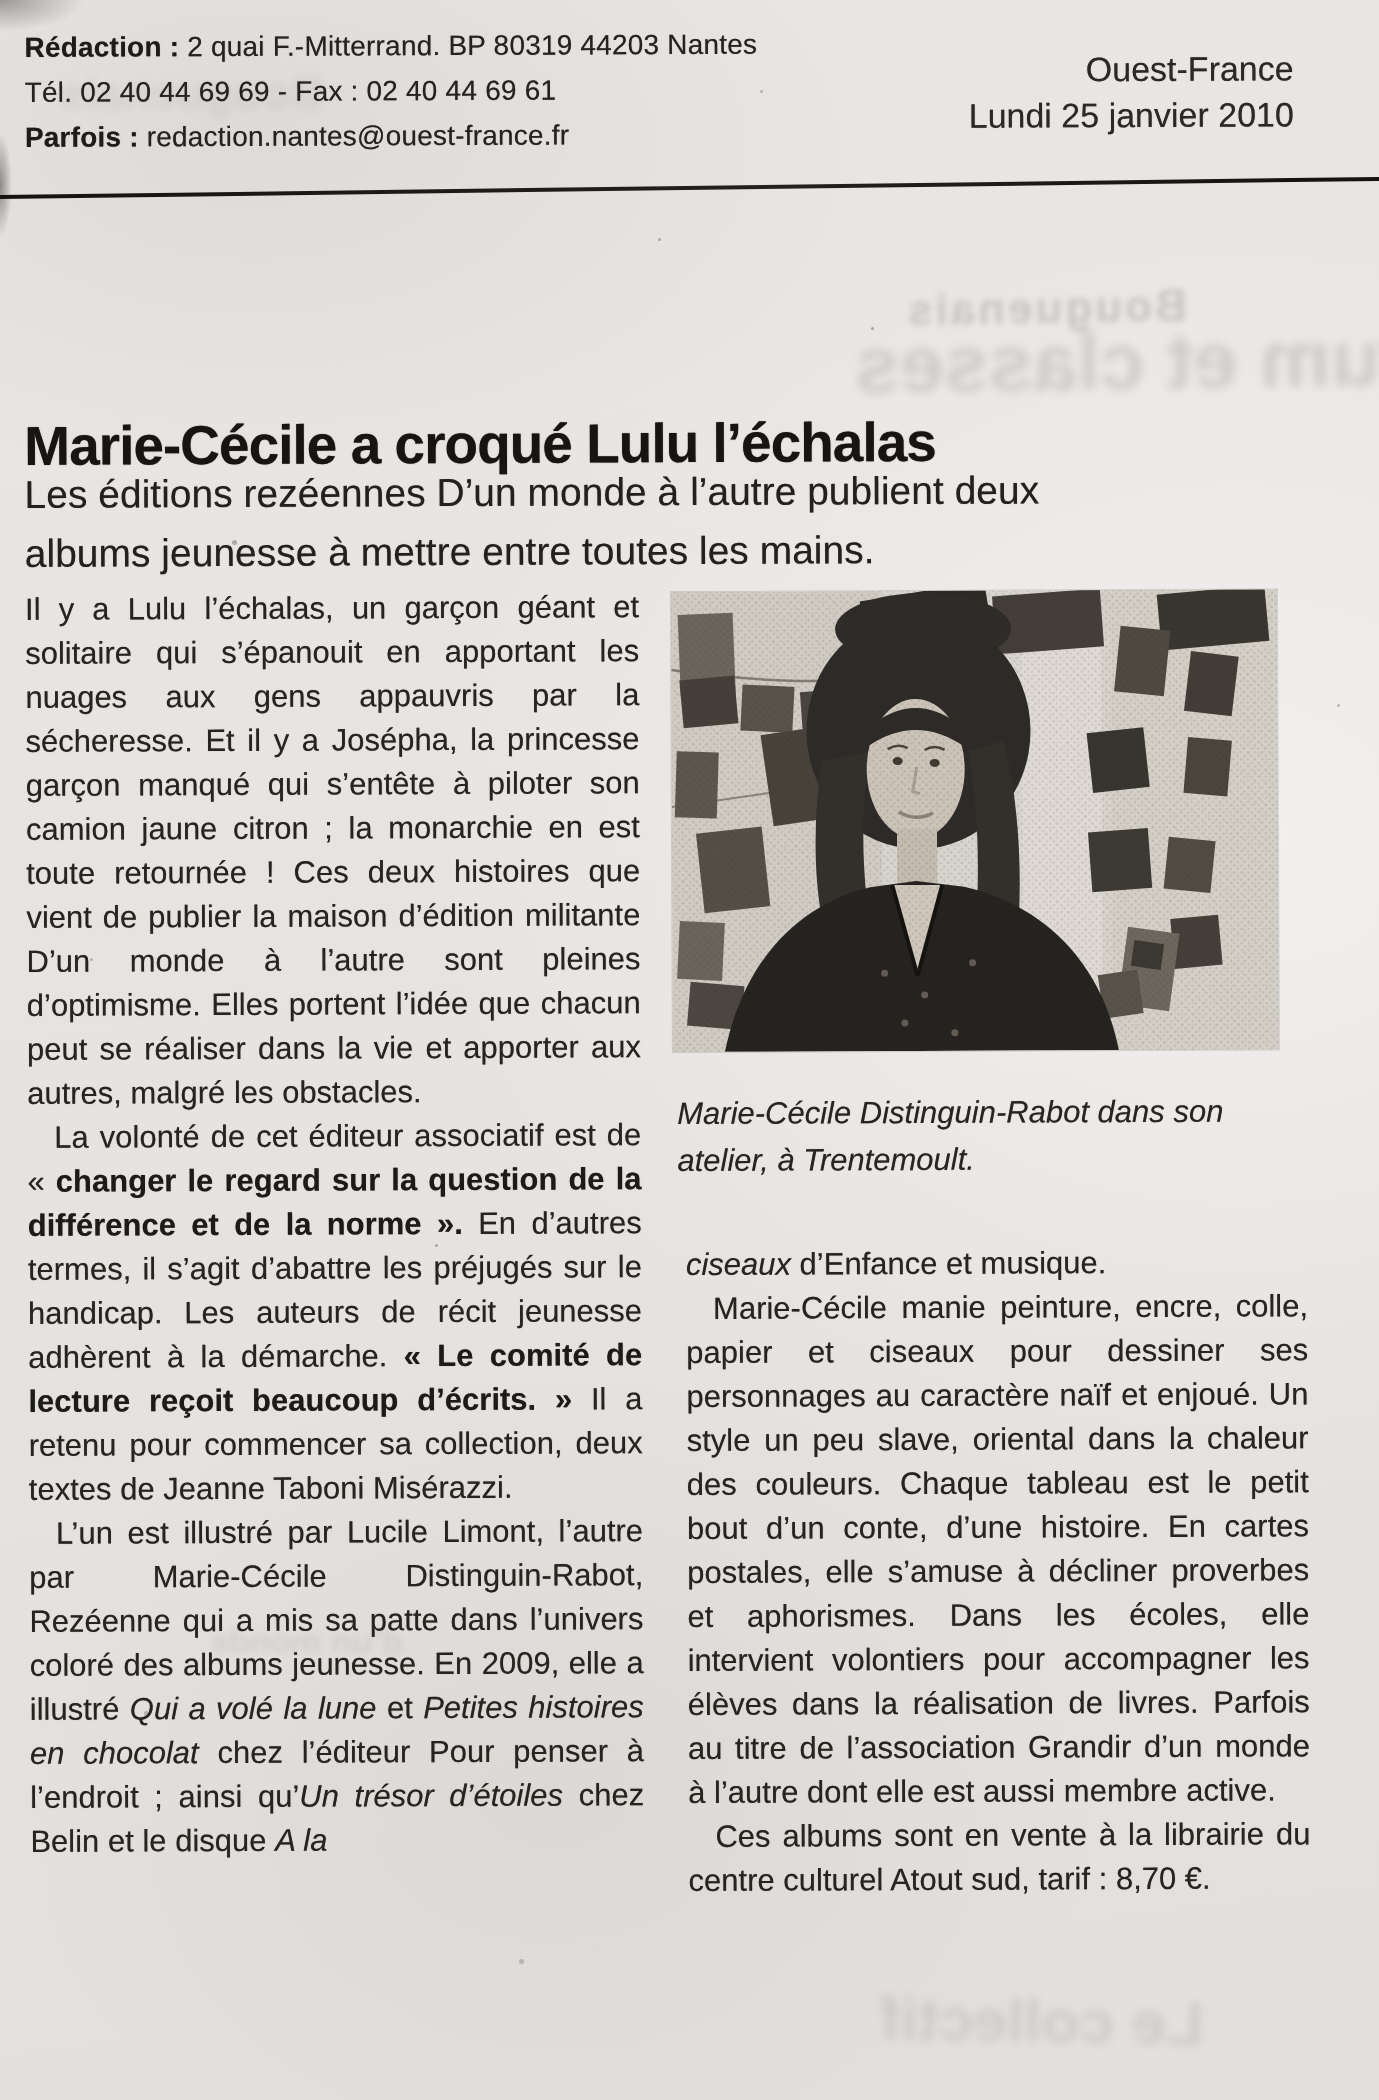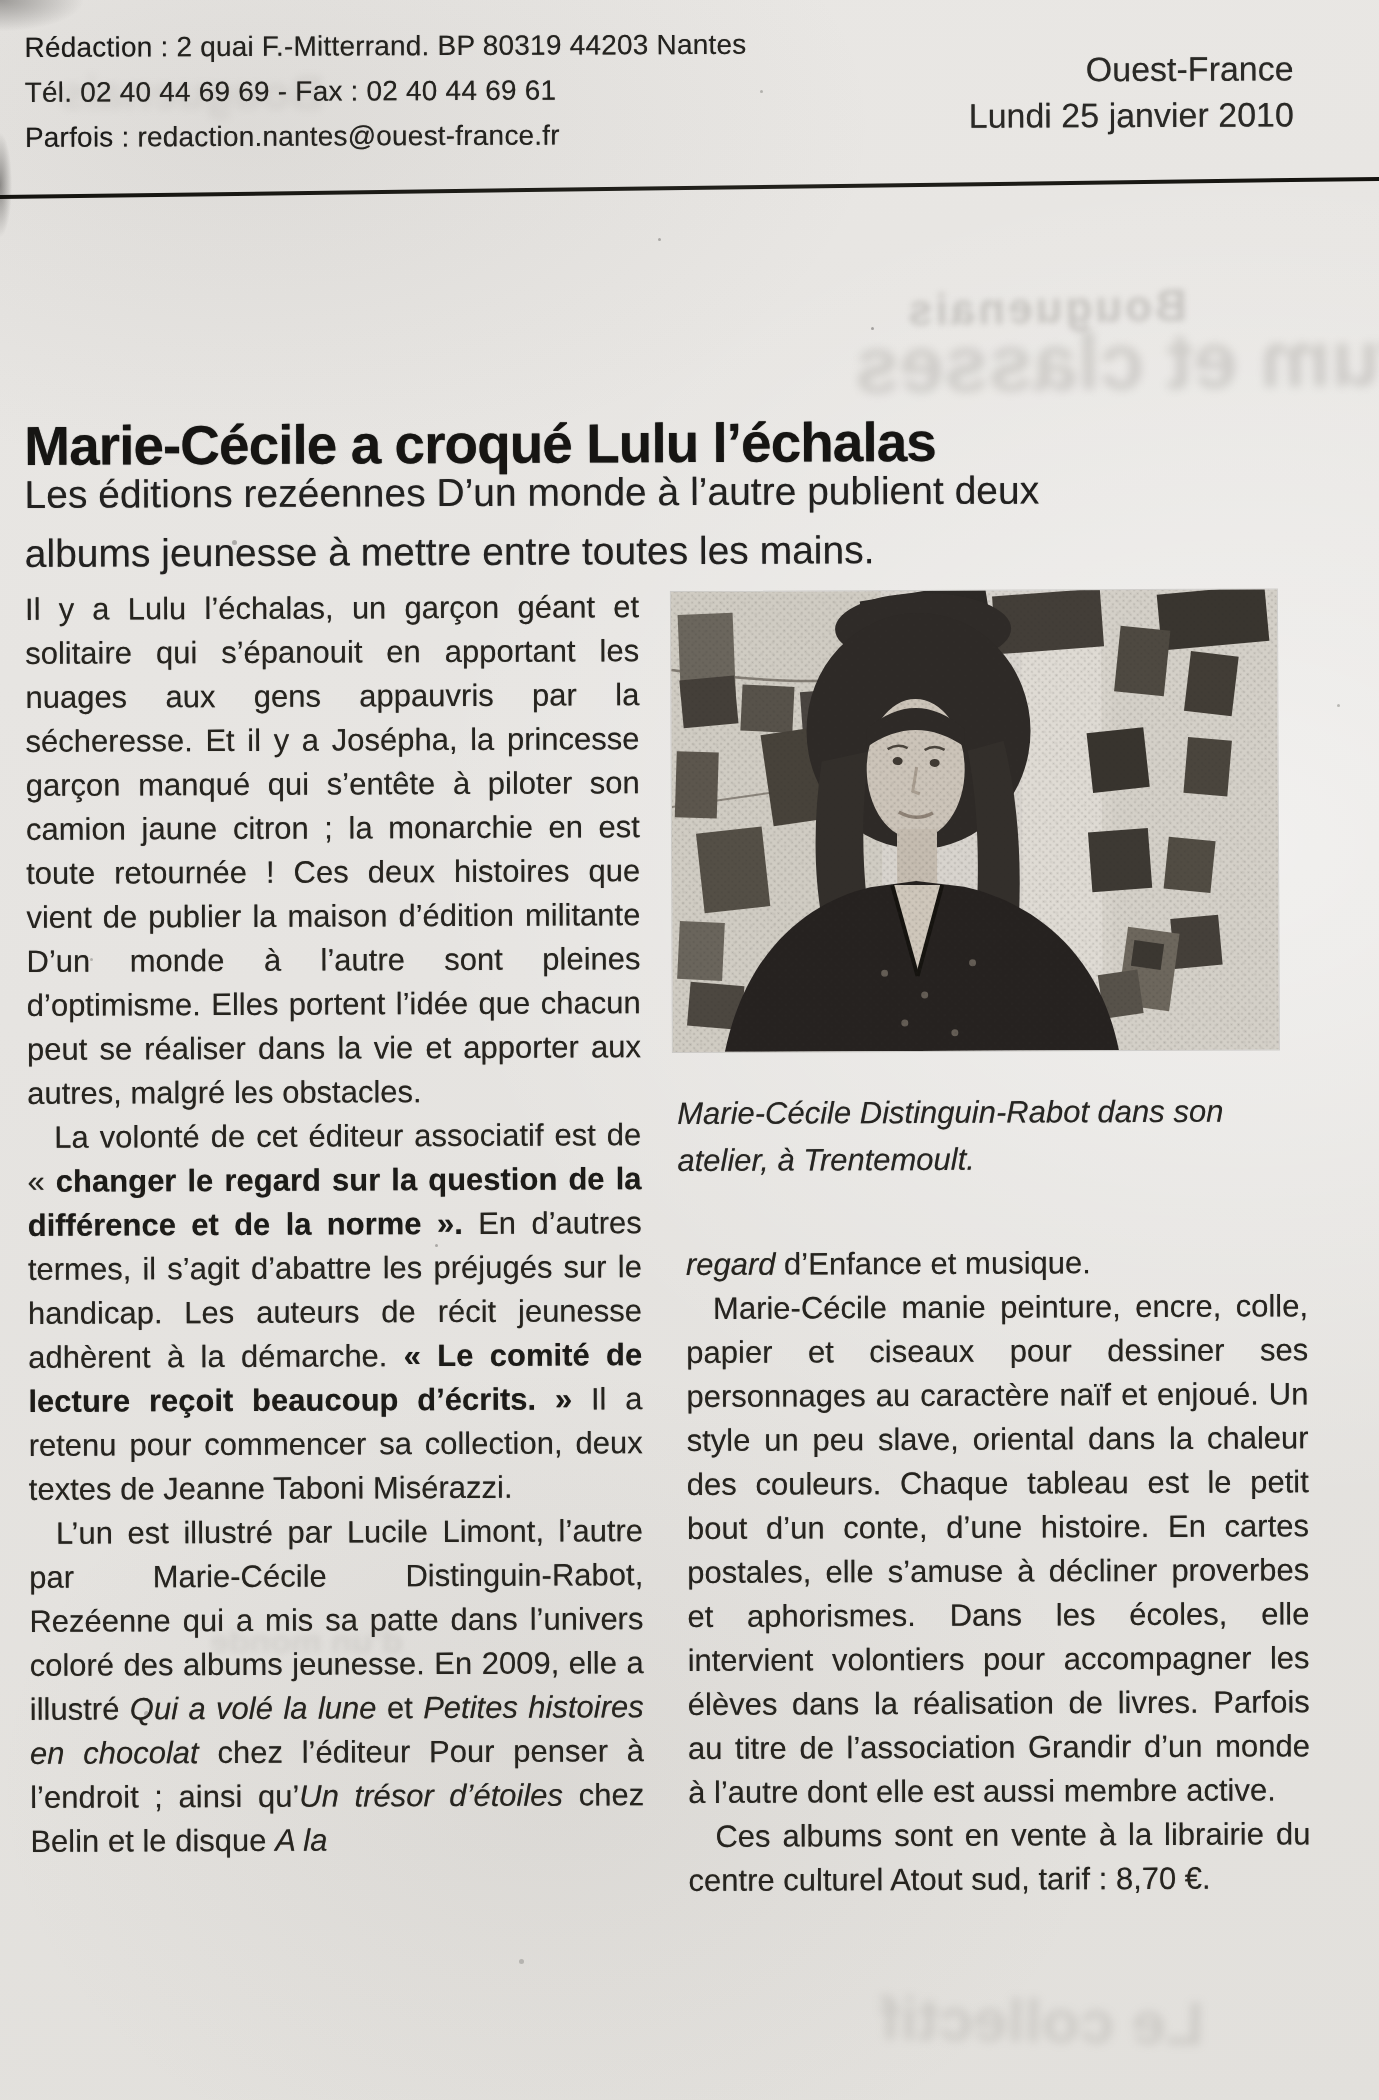--- a/index.html
+++ b/index.html
@@ -23,21 +23,21 @@
   }
   .tilt { position:absolute; left:0; top:0; width:100%; height:100%; transform: rotate(-0.25deg); transform-origin: 50% 40%; }
 
   
   .masthead-left {
     position: absolute; left: 28px; top: 22px;
     font-size: 28px; line-height: 45px; color: #24231f;
     letter-spacing: 0.2px;
     text-shadow: 0 0 0.7px rgba(35,34,31,.6);
   }
-  .masthead-left b { font-weight: normal; color: #1d1c1a; }
+  .masthead-left b { font-weight: bold; color: #1d1c1a; }
   .masthead-right {
     position: absolute; right: 82px; top: 48px;
     text-align: right;
     font-size: 34px; line-height: 46px; color: #2a2926;
     text-shadow: 0 0 0.7px rgba(35,34,31,.55);
   }
   .rule {
     position: absolute; left: -6px; top: 186px; width: 1392px; height: 4px;
     background: linear-gradient(90deg, #14130f 0%, #22211c 55%, #14130f 100%);
     transform: rotate(-0.5deg);
@@ -144,21 +144,21 @@
 
     <h1 class="headline">Marie-Cécile a croqué Lulu l’échalas</h1>
     <div class="standfirst">Les éditions rezéennes D’un monde à l’autre publient deux albums jeunesse à mettre entre toutes les mains.</div>
 
     <div class="col col-left">
         <p class="para"><span>Il y a Lulu l’échalas, un garçon géant et solitaire qui s’épanouit en apportant les nuages aux gens appauvris par la sécheresse. Et il y a Josépha, la princesse garçon manqué qui s’entête à piloter son camion jaune citron ; la monarchie en est toute retournée ! Ces deux histoires que vient de publier la maison d’édition militante D’un monde à l’autre sont pleines d’optimisme. Elles portent l’idée que chacun peut se réaliser dans la vie et apporter aux autres, malgré les obstacles.</span></p>
         <p class="para indent"><span>La volonté de cet éditeur associatif est de « </span><span class="sb">changer le regard sur la question de la différence et de la norme ».</span><span> En d’autres termes, il s’agit d’abattre les préjugés sur le handicap. Les auteurs de récit jeunesse adhèrent à la démarche. </span><span class="sb">« Le comité de lecture reçoit beaucoup d’écrits. »</span><span> Il a retenu pour commencer sa collection, deux textes de Jeanne Taboni Misérazzi.</span></p>
         <p class="para indent"><span>L’un est illustré par Lucile Limont, l’autre par Marie-Cécile Distinguin-Rabot, Rezéenne qui a mis sa patte dans l’univers coloré des albums jeunesse. En 2009, elle a illustré </span><span class="si">Qui a volé la lune</span><span> et </span><span class="si">Petites histoires en chocolat</span><span> chez l’éditeur Pour penser à l’endroit ; ainsi qu’</span><span class="si">Un trésor d’étoiles</span><span> chez Belin et le disque </span><span class="si">A la</span></p>
       </div>
     <div class="col col-right">
-        <p class="para"><span class="si">regard</span><span> d’Enfance et musique.</span></p>
+        <p class="para"><span class="si">ciseaux</span><span> d’Enfance et musique.</span></p>
         <p class="para indent"><span>Marie-Cécile manie peinture, encre, colle, papier et ciseaux pour dessiner ses personnages au caractère naïf et enjoué. Un style un peu slave, oriental dans la chaleur des couleurs. Chaque tableau est le petit bout d’un conte, d’une histoire. En cartes postales, elle s’amuse à décliner proverbes et aphorismes. Dans les écoles, elle intervient volontiers pour accompagner les élèves dans la réalisation de livres. Parfois au titre de l’association Grandir d’un monde à l’autre dont elle est aussi membre active.</span></p>
         <p class="para indent"><span>Ces albums sont en vente à la librairie du centre culturel Atout sud, tarif : 8,70 €.</span></p>
       </div>
 
     <svg class="photo" viewBox="0 0 606 460" width="606" height="460" xmlns="http://www.w3.org/2000/svg">
       <defs>
         <pattern id="halftone" width="5" height="5" patternUnits="userSpaceOnUse" patternTransform="rotate(45)">
           <circle cx="2.5" cy="2.5" r="1.05" fill="#2c2a27"></circle>
         </pattern>
         <pattern id="halftoneCoarse" width="8" height="8" patternUnits="userSpaceOnUse" patternTransform="rotate(45)">

